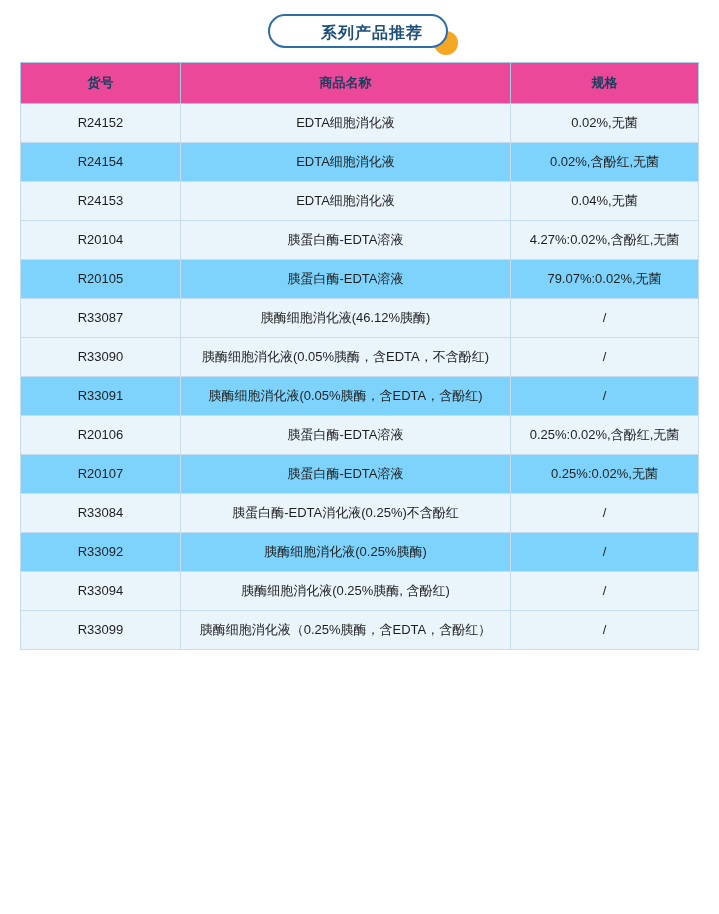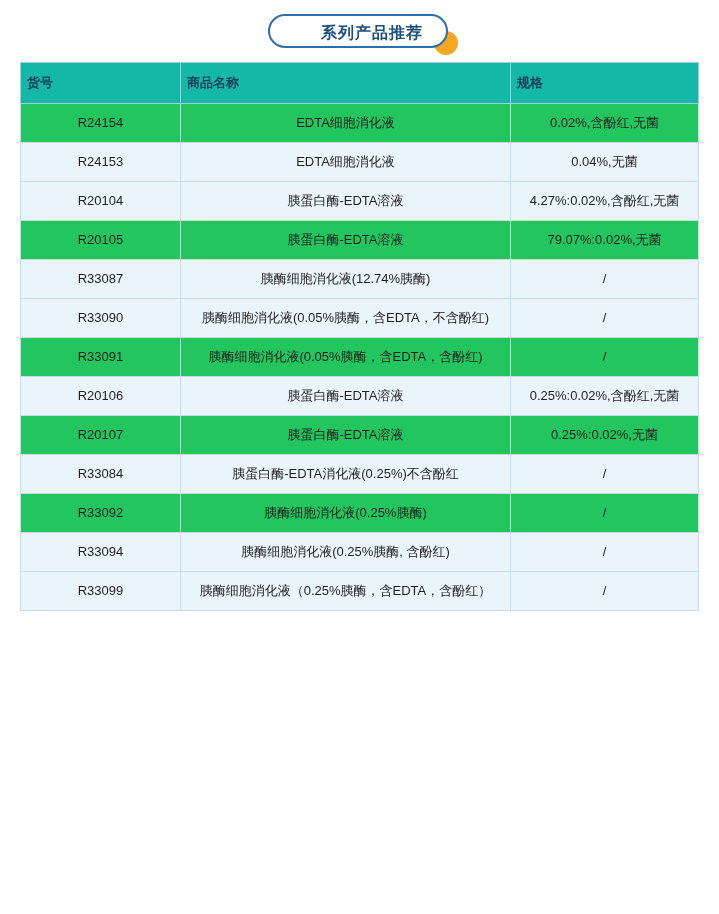--- a/index.html
+++ b/index.html
@@ -65,43 +65,43 @@
     border-collapse: collapse;
     width: 678px;
     margin: 0 20px;
     table-layout: fixed;
   }
   table.product-table col.c1 { width: 160px; }
   table.product-table col.c2 { width: 330px; }
   table.product-table col.c3 { width: 188px; }
 
   table.product-table th {
-    background: #14b8a6;
+    background: #ec4899;
     color: #15405f;
     font-size: 13px;
     font-weight: bold;
     height: 32px;
     border: 1px solid #a9c9e2;
-    text-align: left;
+    text-align: center;
     padding: 4px 6px;
   }
   table.product-table td {
     border: 1px solid #c7dcef;
     font-size: 13px;
     text-align: center;
     padding: 9px 10px;
     line-height: 20px;
     color: #1f1f1f;
     vertical-align: middle;
   }
   table.product-table tr.odd td {
     background: #eaf4fb;
   }
   table.product-table tr.even td {
-    background: #22c55e;
+    background: #7dd3fc;
   }
   td.name-cell {
     line-height: 22px;
   }
 </style>
 </head>
 <body>
 
 <div class="page">
 
@@ -119,20 +119,25 @@
         <col class="c3">
     </colgroup>
     <thead>
       <tr>
         <th>货号</th>
         <th>商品名称</th>
         <th>规格</th>
       </tr>
     </thead>
     <tbody id="table-body">
+    <tr class="odd">
+          <td>R24152</td>
+          <td class="name-cell">EDTA细胞消化液</td>
+          <td>0.02%,无菌</td>
+        </tr>
         <tr class="even">
           <td>R24154</td>
           <td class="name-cell">EDTA细胞消化液</td>
           <td>0.02%,含酚红,无菌</td>
         </tr>
         <tr class="odd">
           <td>R24153</td>
           <td class="name-cell">EDTA细胞消化液</td>
           <td>0.04%,无菌</td>
         </tr>
@@ -141,21 +146,21 @@
           <td class="name-cell">胰蛋白酶-EDTA溶液</td>
           <td>4.27%:0.02%,含酚红,无菌</td>
         </tr>
         <tr class="even">
           <td>R20105</td>
           <td class="name-cell">胰蛋白酶-EDTA溶液</td>
           <td>79.07%:0.02%,无菌</td>
         </tr>
         <tr class="odd">
           <td>R33087</td>
-          <td class="name-cell">胰酶细胞消化液(12.74%胰酶)</td>
+          <td class="name-cell">胰酶细胞消化液(46.12%胰酶)</td>
           <td>/</td>
         </tr>
         <tr class="odd">
           <td>R33090</td>
           <td class="name-cell">胰酶细胞消化液(0.05%胰酶，含EDTA，不含酚红)</td>
           <td>/</td>
         </tr>
         <tr class="even">
           <td>R33091</td>
           <td class="name-cell">胰酶细胞消化液(0.05%胰酶，含EDTA，含酚红)</td>

